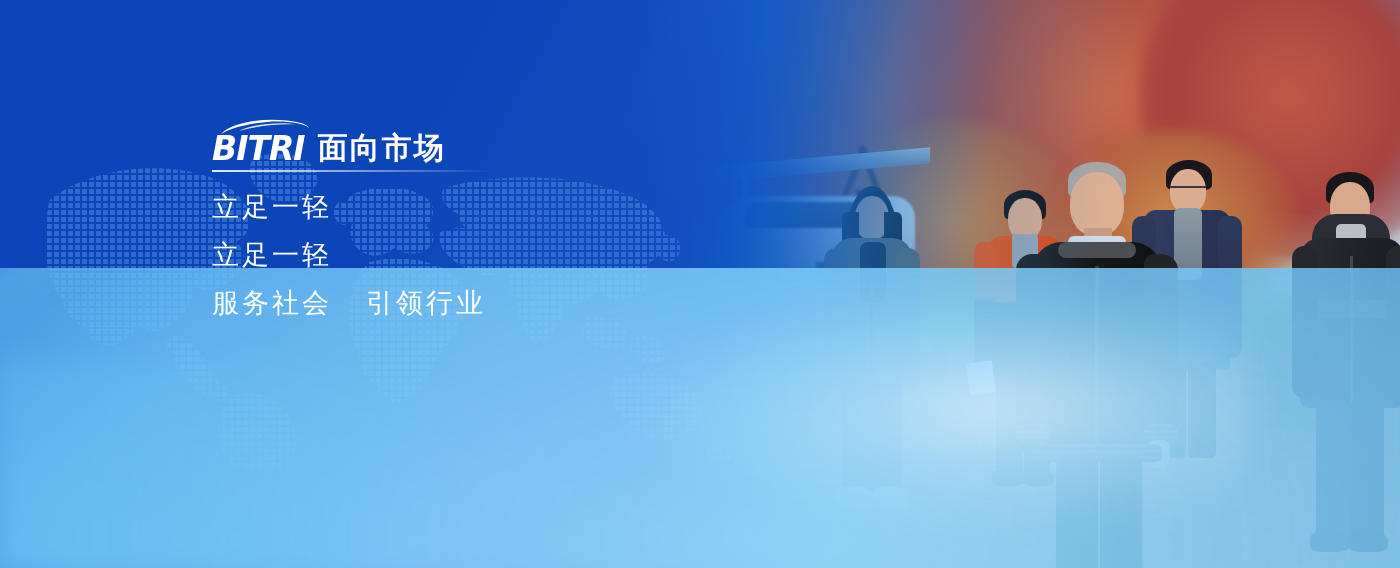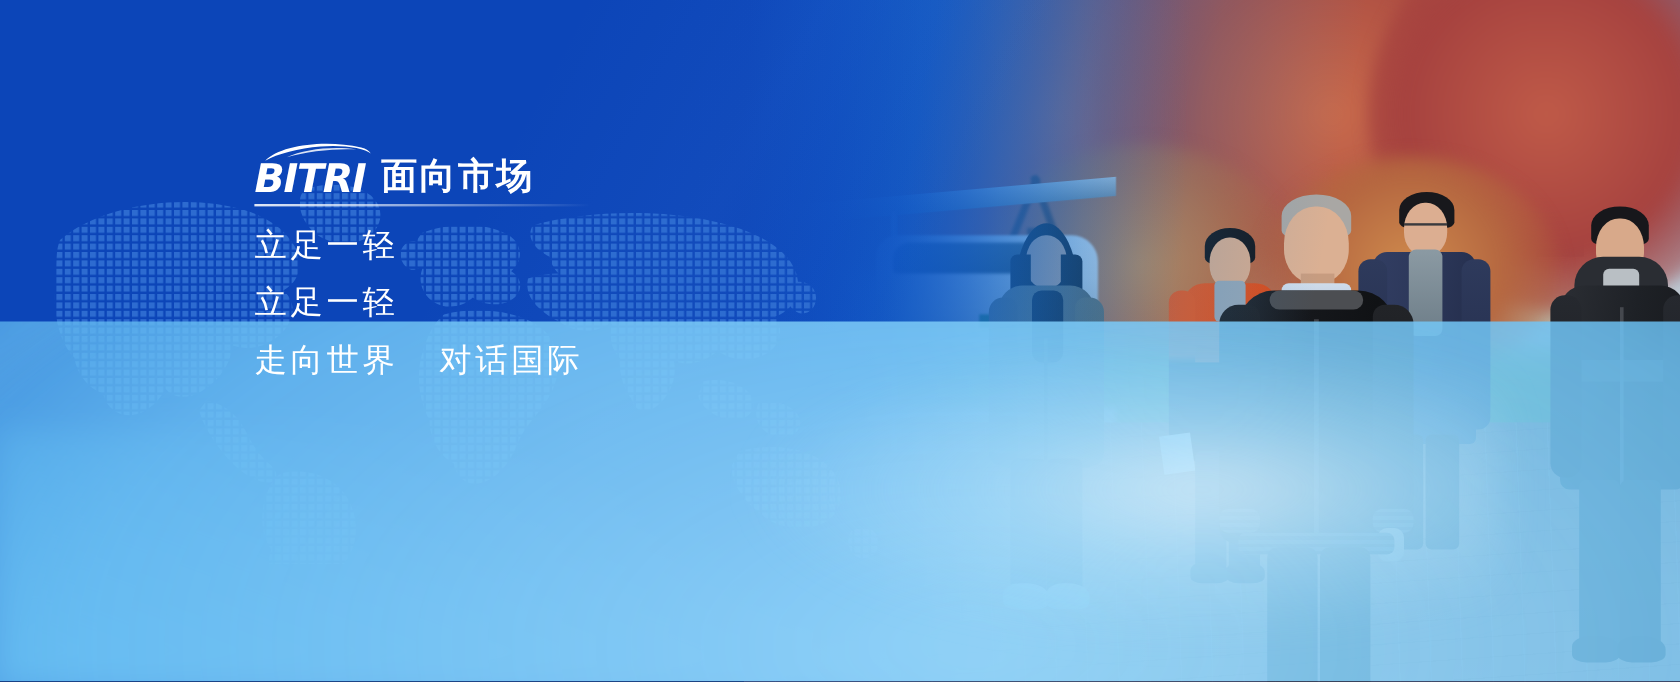--- a/index.html
+++ b/index.html
@@ -223,21 +223,21 @@
     color:#7fb9ee; line-height:1.1;
   }
   .rule{
     margin-top:5px; width:280px; height:2px;
     background:linear-gradient(90deg, rgba(255,255,255,.88) 0%, rgba(255,255,255,.55) 45%, rgba(255,255,255,0) 100%);
   }
 
   .slogans{ margin-top:22px; }
   .slogan-line{
     display:flex; gap:34px;
-    font-family:Liberation Mono, monospace;
+    font-family:Liberation Serif, serif;
     font-size:27px; color:#ffffff; letter-spacing:3px;
     line-height:1; margin-bottom:21px; white-space:nowrap;margin-top:16px;
   }
   .slogan-line:last-child{ margin-bottom:0; }
   .slogan-a, .slogan-b{ display:inline-block; }
 </style>
 </head>
 <body>
 
 <div class="banner">
@@ -451,20 +451,20 @@
     <div class="rule"></div>
 
     <div class="slogans">
       <div class="slogan-line">
         <span class="slogan-a">立足一轻</span>
       </div>
       <div class="slogan-line">
         <span class="slogan-b">立足一轻</span>
       </div>
       <div class="slogan-line">
-        <span class="slogan-a">走向世界</span>
-        <span class="slogan-b">对话国际</span>
+        <span class="slogan-a">服务社会</span>
+        <span class="slogan-b">引领行业</span>
       </div>
     </div>
 
   </div>
 
 </div>
 
 </body></html>

